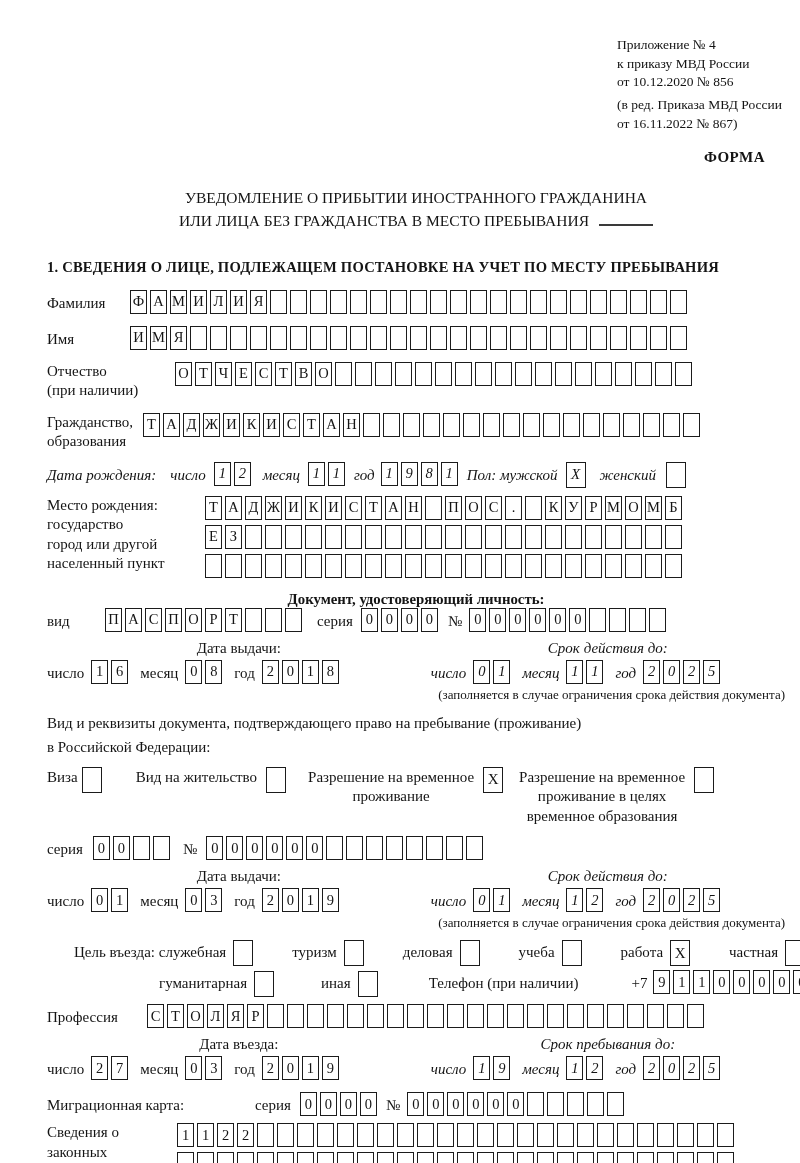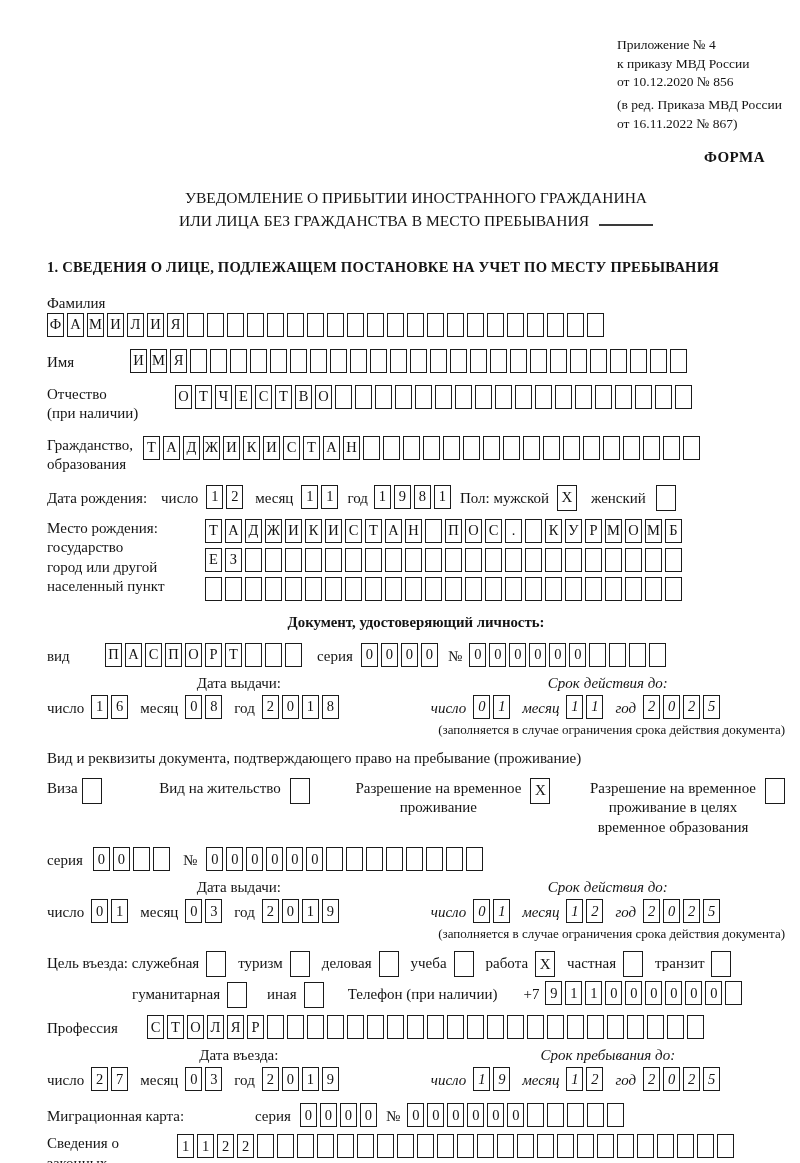--- a/index.html
+++ b/index.html
@@ -35,28 +35,28 @@
   .dates-cols { display:flex; }
   .date-col-l { width:52%; }
   .date-col-r { width:48%;font-style:italic; }
   .date-head { text-align:center; font-size:15px; margin-bottom:3px; }
   .expiry-note { text-align:right; font-size:13px; margin-top:3px; }
 
   .doc-heading { text-align:center; font-weight:bold; font-size:14.8px; margin-top:8px; }
 
   .intro { font-size:15px; line-height:1.6; margin-top:8px; }
 
-  .opt-row { display:flex; align-items:flex-start; margin-top:6px;justify-content:space-between; }
+  .opt-row { display:flex; align-items:flex-start; margin-top:6px; }
   .opt { display:flex; align-items:flex-start; }
   .opt .olbl { font-size:15px; line-height:19.5px; padding-top:3px; }
   .opt .olbl.center { text-align:center; }
   .opt .checkbox { margin-left:9px; margin-top:2px; }
 
   .purpose-row { display:flex; align-items:flex-start; margin-top:8px; }
-  .purpose-row .lbl { margin-right:7px; padding-top:4px; }
+  .purpose-row .lbl { margin-right:7px; padding-top:4px;margin-left:27px; }
   .purpose-row .checkbox { margin-right:12px; margin-top:1px; }
 </style>
 </head>
 <body>
 
 <div class="page">
 
   <div class="annex">
     <div>Приложение № 4</div>
     <div>к приказу МВД России</div>
@@ -67,21 +67,21 @@
 
   <div class="form-label">ФОРМА</div>
 
   <div class="title">
     <div>УВЕДОМЛЕНИЕ О ПРИБЫТИИ ИНОСТРАННОГО ГРАЖДАНИНА</div>
     <div><span>ИЛИ ЛИЦА БЕЗ ГРАЖДАНСТВА В МЕСТО ПРЕБЫВАНИЯ</span><span class="blank-line"></span></div>
   </div>
 
   <div class="section-heading">1. СВЕДЕНИЯ О ЛИЦЕ, ПОДЛЕЖАЩЕМ ПОСТАНОВКЕ НА УЧЕТ ПО МЕСТУ ПРЕБЫВАНИЯ</div>
 
-  <div class="row" style="margin-top:14px;flex-direction:column;">
+  <div class="row" style="margin-top:14px;">
     <div class="lbl lbl-col" style="width:83px;">Фамилия</div>
     <div class="cells">
         <span class="cell">Ф</span>
         <span class="cell">А</span>
         <span class="cell">М</span>
         <span class="cell">И</span>
         <span class="cell">Л</span>
         <span class="cell">И</span>
         <span class="cell">Я</span>
         <span class="cell"></span>
@@ -207,21 +207,21 @@
         <span class="cell"></span>
         <span class="cell"></span>
         <span class="cell"></span>
         <span class="cell"></span>
         <span class="cell"></span>
         <span class="cell"></span>
         <span class="cell"></span>
       </div>
   </div>
 
-  <div class="row" style="margin-top:10px;">
+  <div class="row" style="margin-top:10px;font-style:italic;">
     <span class="lbl" style="margin-right:14px;">Дата рождения:</span>
     <span class="lbl" style="margin-right:8px;">число</span>
     <span class="cells" style="margin-right:9px;">
         <span class="cell">1</span>
         <span class="cell">2</span>
       </span>
     <span class="lbl" style="margin-right:8px;">месяц</span>
     <span class="cells" style="margin-right:6px;">
         <span class="cell">1</span>
         <span class="cell">1</span>
@@ -323,21 +323,21 @@
           <span class="cell"></span>
           <span class="cell"></span>
           <span class="cell"></span>
           <span class="cell"></span>
         </div>
     </div>
   </div>
 
   <div class="doc-heading">Документ, удостоверяющий личность:</div>
 
-  <div class="row" style="margin-top:12px;">
+  <div class="row" style="margin-top:0;">
     <span class="lbl" style="width:58px;">вид</span>
     <span class="cells" style="margin-right:12px;">
         <span class="cell">П</span>
         <span class="cell">А</span>
         <span class="cell">С</span>
         <span class="cell">П</span>
         <span class="cell">О</span>
         <span class="cell">Р</span>
         <span class="cell">Т</span>
         <span class="cell"></span>
@@ -411,20 +411,21 @@
               <span class="cell">5</span>
             </span>
         </div>
       </div>
     </div>
     <div class="expiry-note">(заполняется в случае ограничения срока действия документа)</div>
   </div>
 
   <div class="intro">
     <div>Вид и реквизиты документа, подтверждающего право на пребывание (проживание)</div>
+    <div>в Российской Федерации:</div>
   </div>
 
   <div class="opt-row">
     <div class="opt">
       <span class="olbl">Виза</span>
       <span class="checkbox" style="margin-left:4px;"></span>
     </div>
     <div class="opt" style="margin-left:34px;">
       <span class="olbl">Вид на жительство</span>
       <span class="checkbox"></span>

